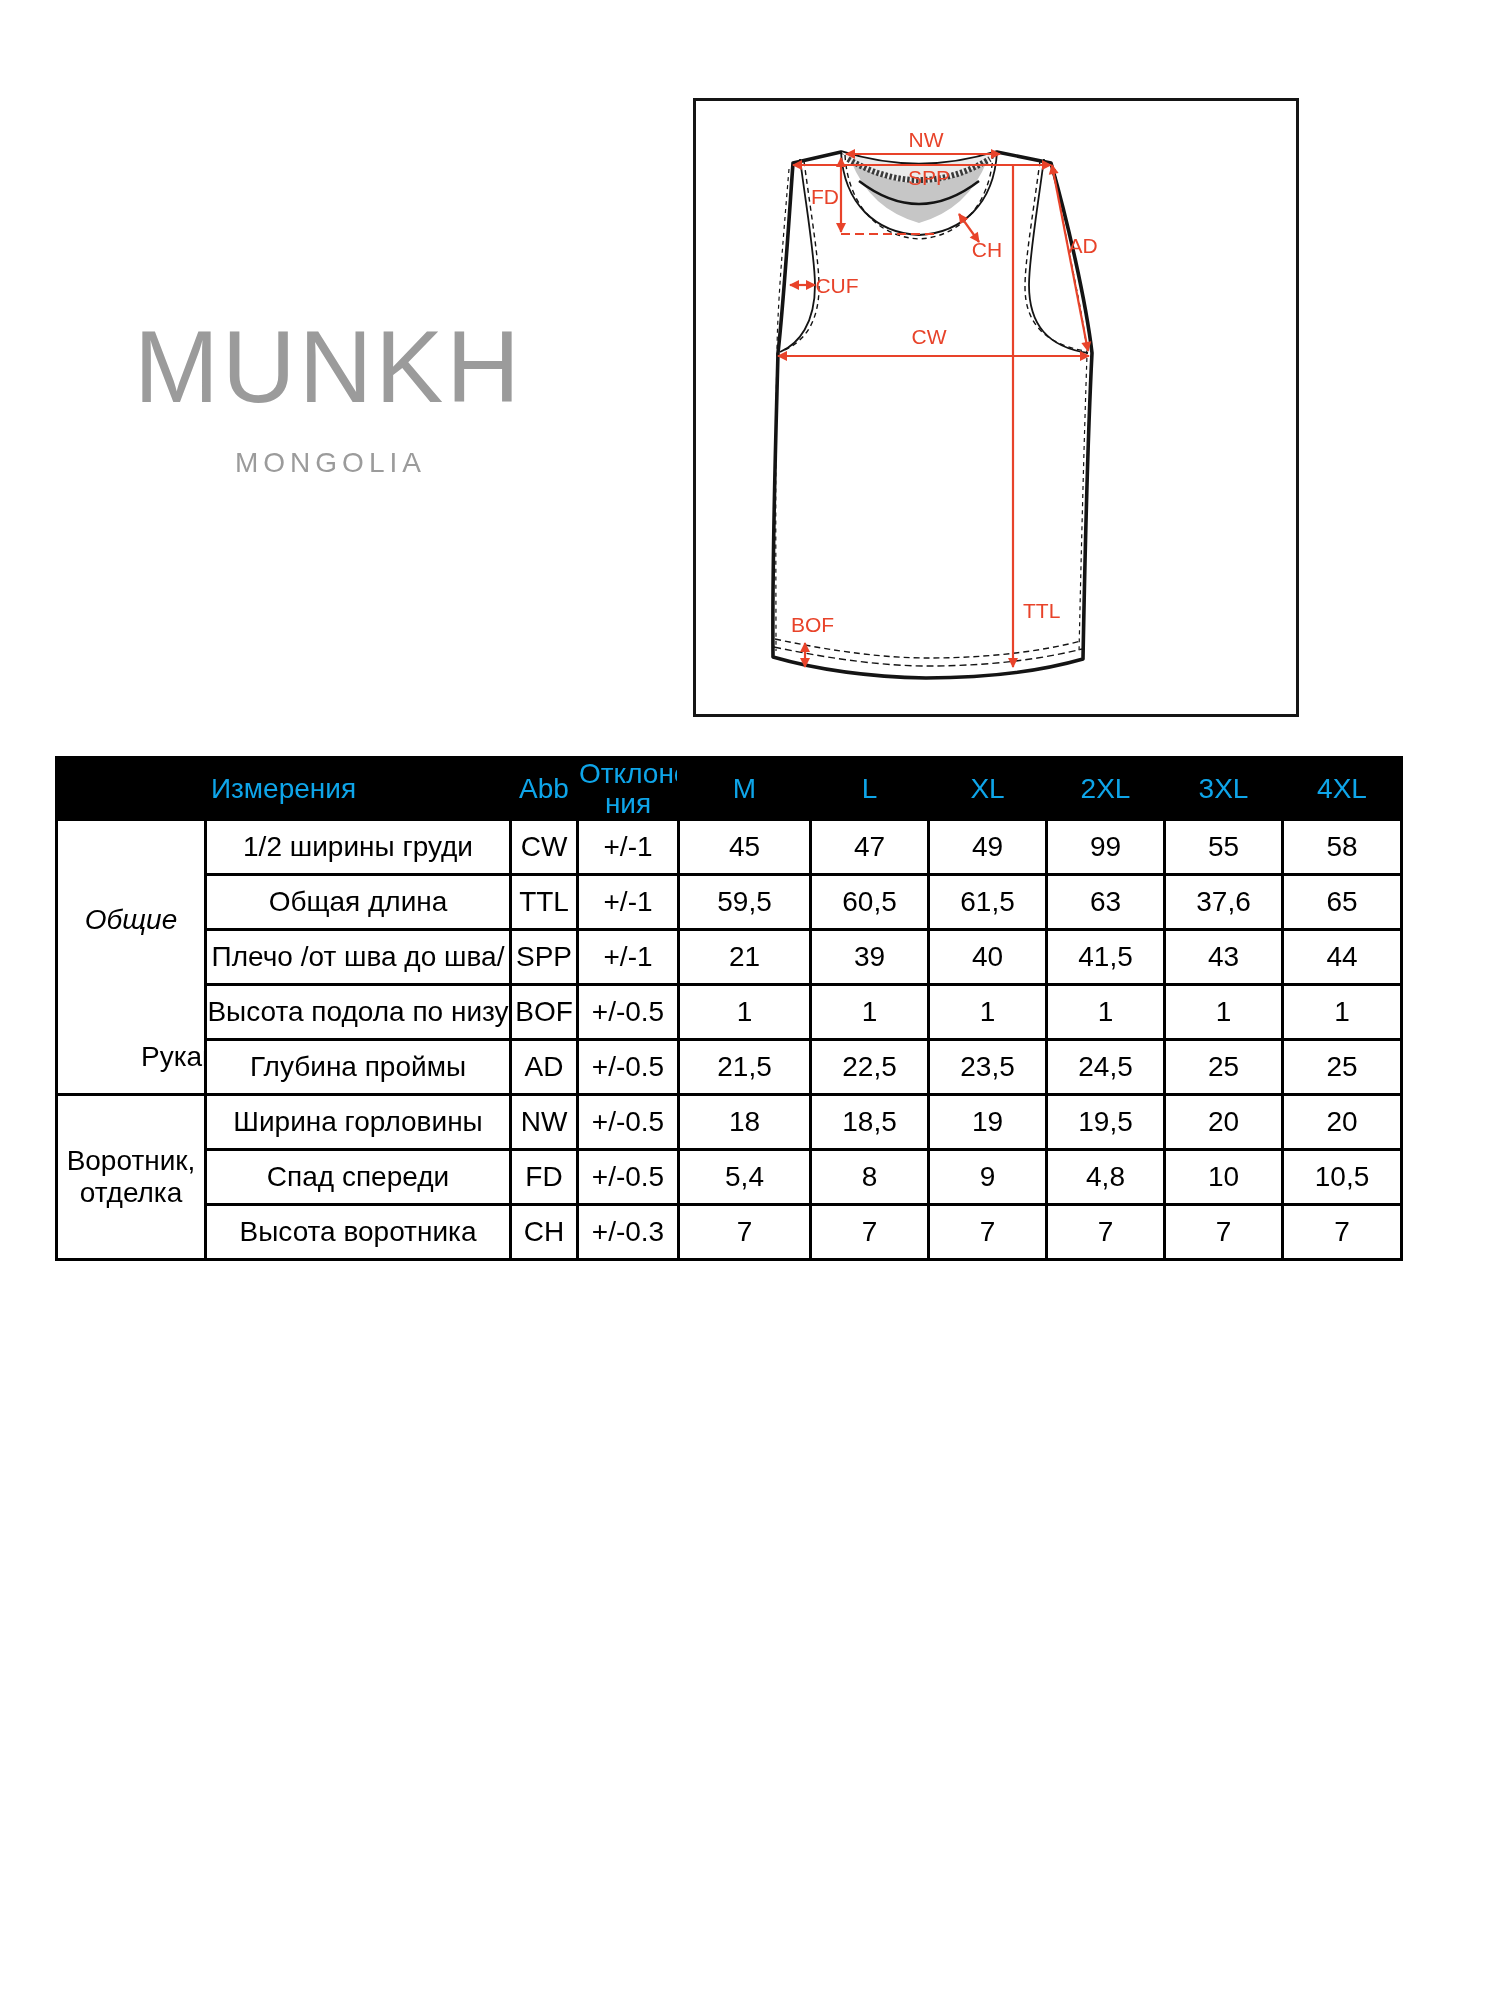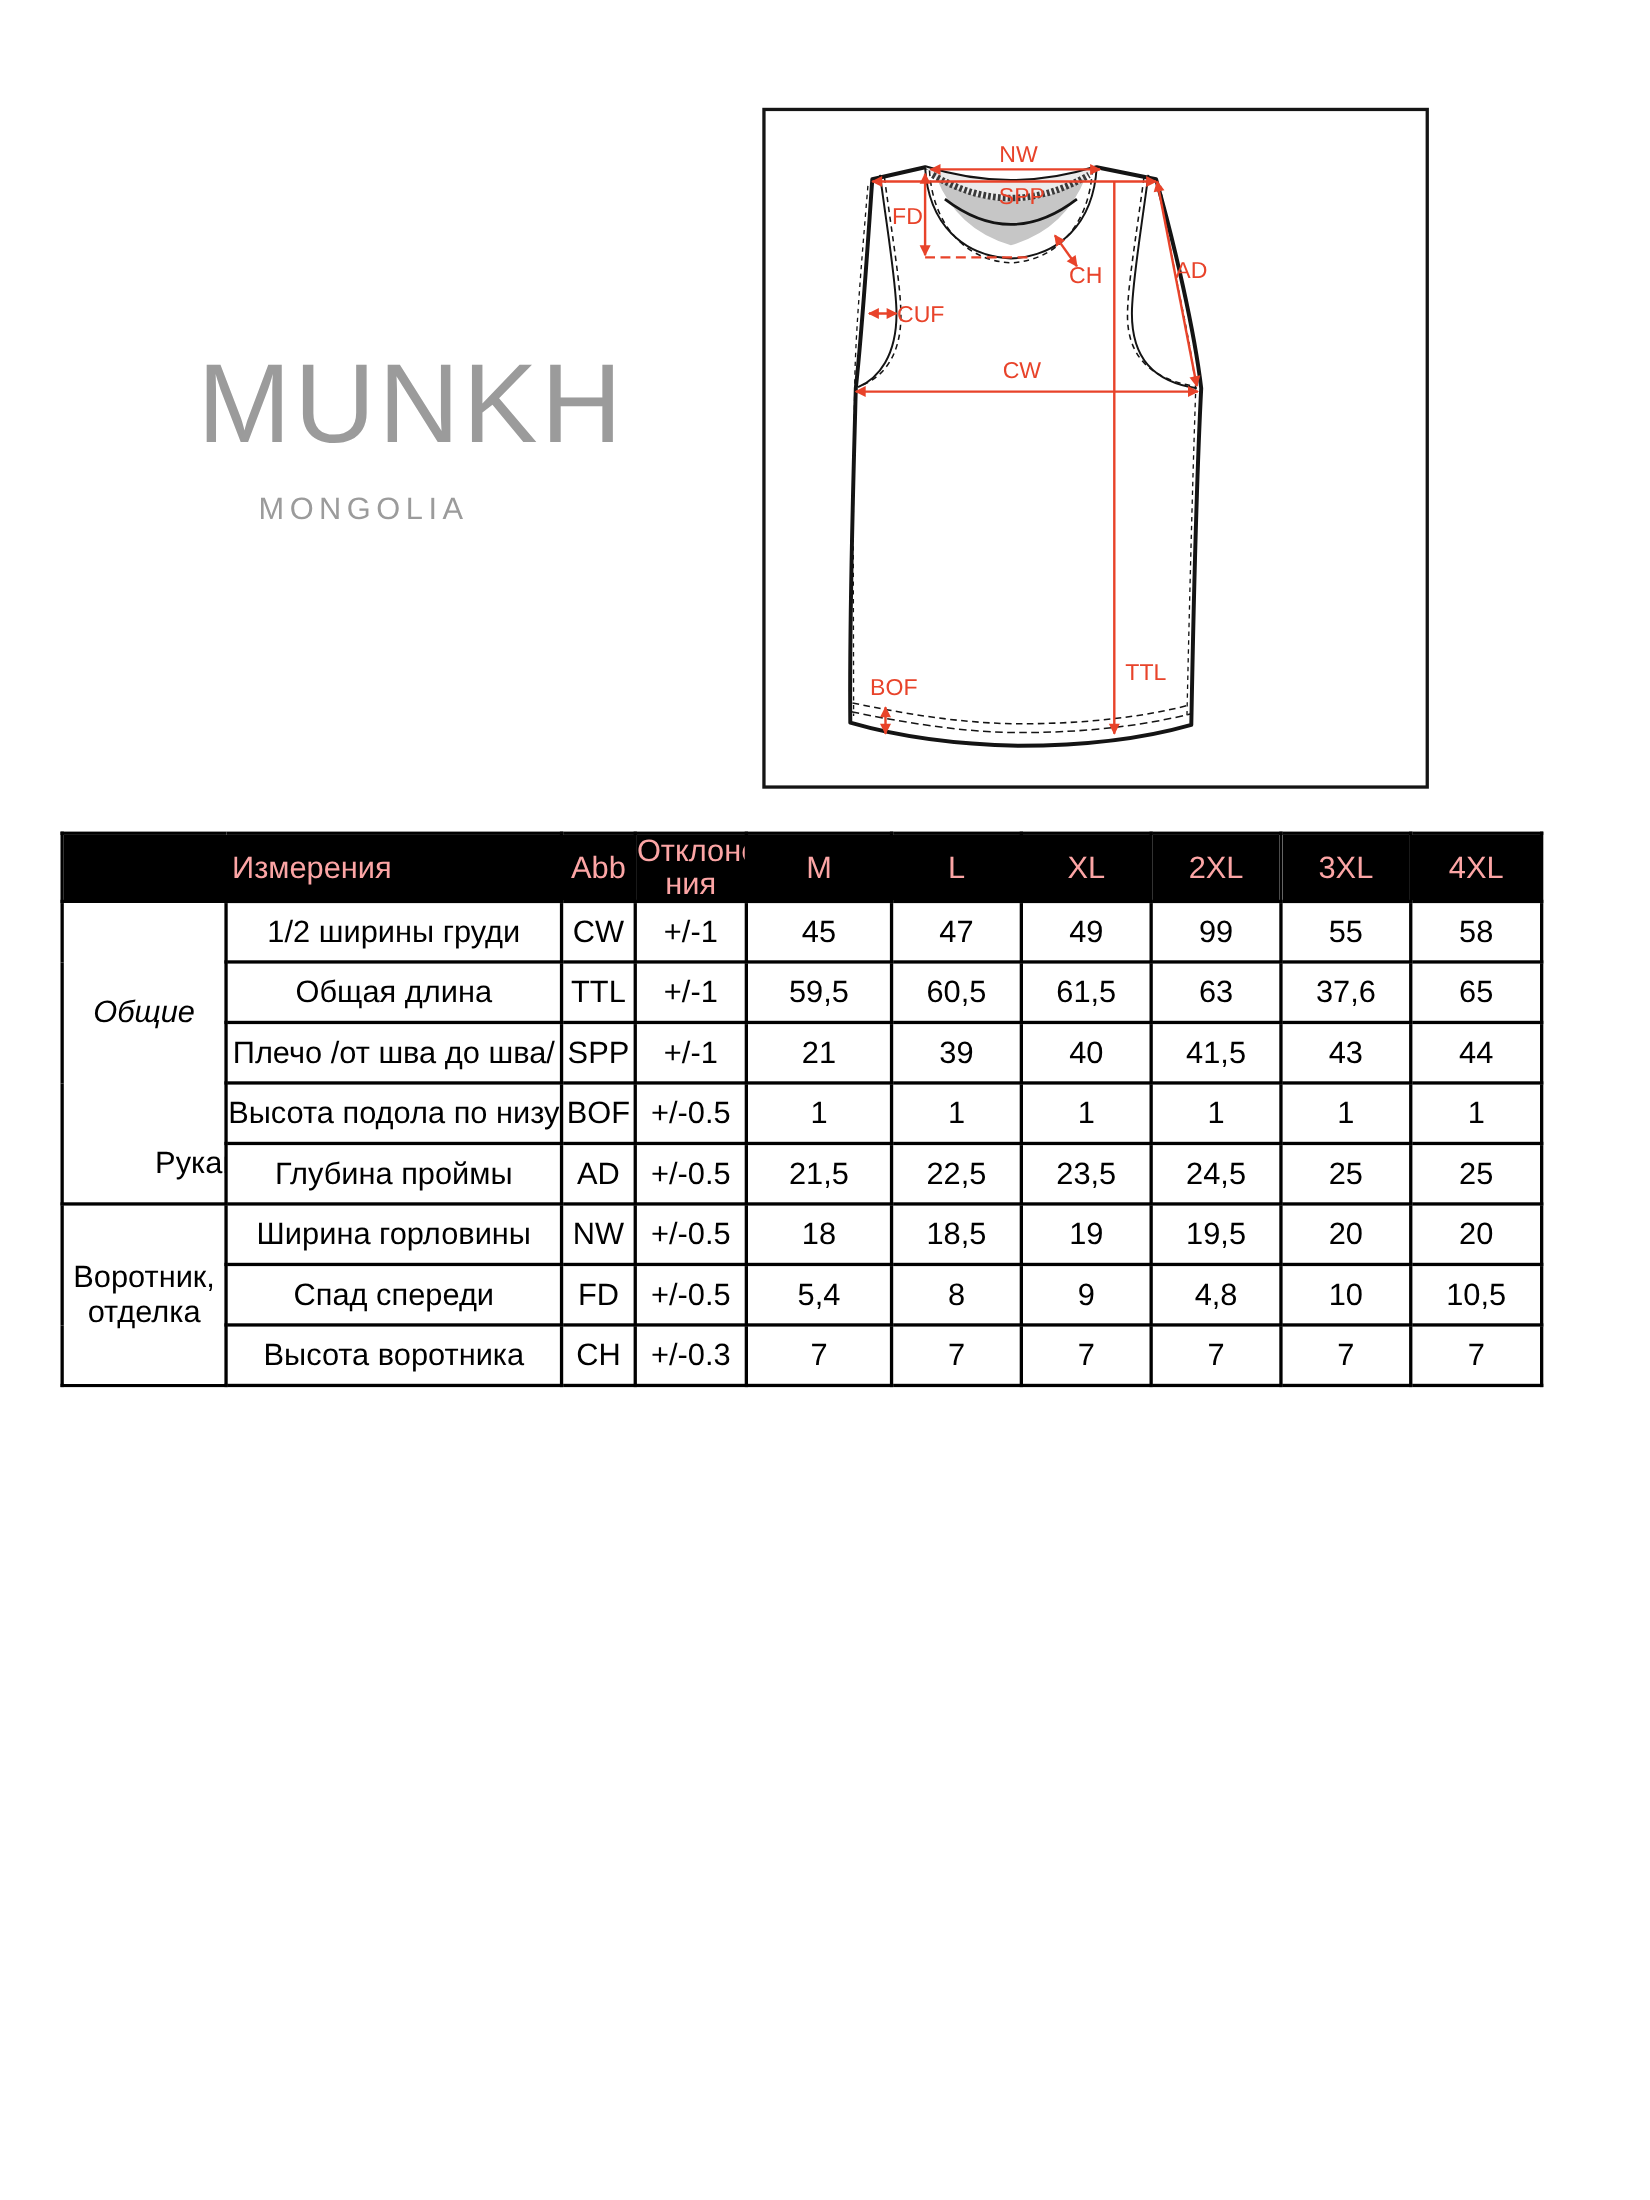--- a/index.html
+++ b/index.html
@@ -1,33 +1,33 @@
 <!DOCTYPE html>
 <html><head>
 <meta charset="utf-8">
 <style>
   html,body{margin:0;padding:0;background:#ffffff;}
   body{font-family:"Liberation Sans", sans-serif;}
   .page{position:relative;width:1500px;height:2000px;background:#fff;overflow:hidden;}
 
   
-  .brand{position:absolute;left:134px;top:316px;color:#9b9b9b;width:480px;height:170px;text-align:center;}
+  .brand{position:absolute;left:134px;top:316px;color:#9b9b9b;width:480px;height:170px;}
   .brand-name{font-size:102px;line-height:1;letter-spacing:3px;font-weight:300;}
   .brand-sub{position:absolute;left:101px;top:131px;font-size:28px;letter-spacing:5px;font-weight:300;}
 
   
   .frame{position:absolute;left:693px;top:98px;width:606px;height:619px;
          border:3px solid #151515;box-sizing:border-box;background:#fff;}
   .frame svg{position:absolute;left:0;top:0;width:100%;height:100%;}
 
   
   table.spec{position:absolute;left:55px;top:756px;width:1345px;
              border-collapse:collapse;table-layout:fixed;}
   table.spec th, table.spec td{border:3px solid #000;padding:0;overflow:hidden;}
-  table.spec th{background:#000;color:#fca5a5;font-weight:normal;font-size:28px;height:50px;text-align:center;}
+  table.spec th{background:#000;color:#0ea5e9;font-weight:normal;font-size:28px;height:50px;text-align:center;}
   th.h-meas{text-align:left;padding-left:12px;}
   th.h-tol{font-size:25px;line-height:1.06;white-space:nowrap;}
   table.spec td{font-size:28px;height:52px;text-align:center;vertical-align:middle;color:#000;background:#fff;}
   td.c-name{text-align:left;padding-left:9px;}
   td.c-num{font-size:29px;}
   td.c-group{position:relative;}
   td.c-group .g-ob{position:absolute;left:0;width:100%;top:83px;text-align:center;font-style:italic;}
   td.c-group .g-ru{position:absolute;left:0;width:100%;top:220px;text-align:center;padding-left:48px;}
   td.c-group2{line-height:1.15;}
 </style>

